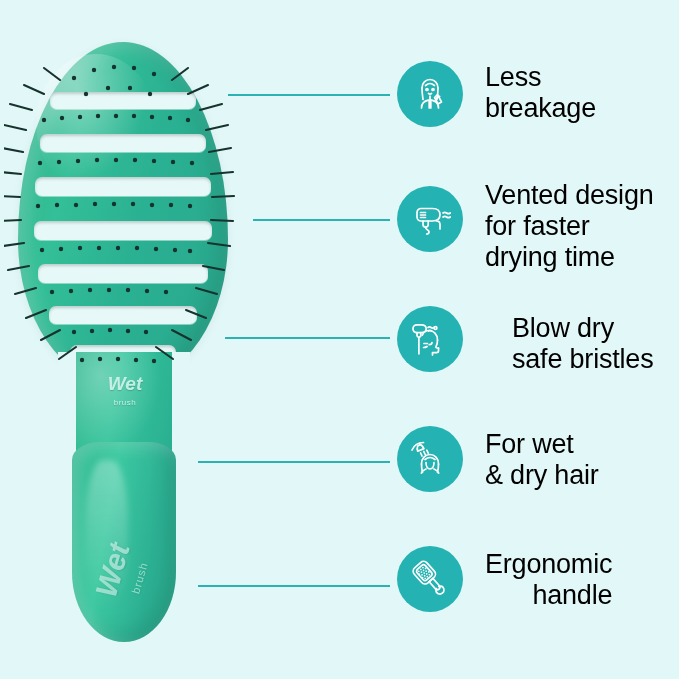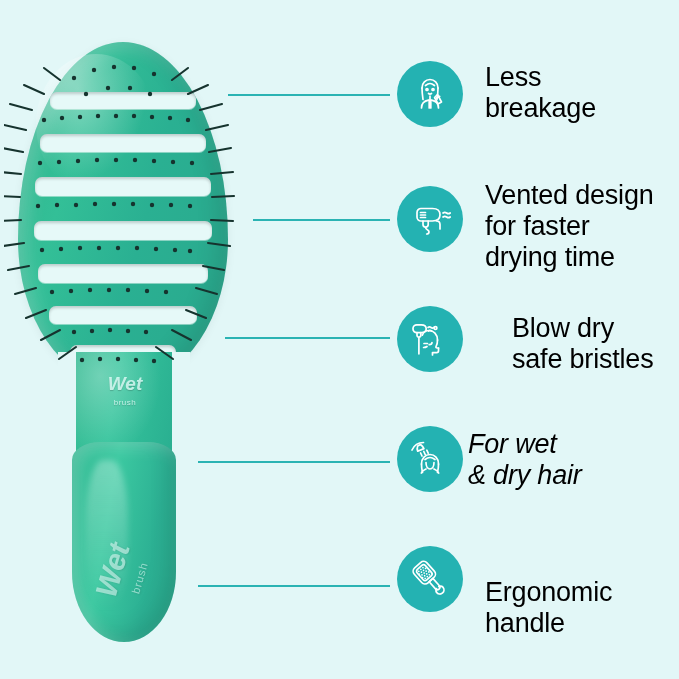--- a/index.html
+++ b/index.html
@@ -310,21 +310,21 @@
         <path d="M13.5 8.5c1.5 1 2.7 2.4 3.4 4.1l-6.2 2.6c-.7-1.8-.7-3.6 0-5.2z"></path>
         <path d="M16.8 15.5l1.4 3M19.8 14.2l1.4 3M13.6 17l1.4 3"></path>
         <path d="M14.5 28c0-5.6 3.8-9.5 8.5-9.5s8.5 3.9 8.5 9.5"></path>
         <path d="M14.5 28c0 4 .5 6.5 1 8.5M31.5 28c0 4-.5 6.5-1 8.5"></path>
         <path d="M18 23.5c2-1.5 3.5-2 5-2s3 .5 5 2"></path>
         <path d="M19 26.5c0 4 1.8 6.5 4 6.5s4-2.5 4-6.5"></path>
         <path d="M19 33c-2.5 1-4 2.2-4.7 4M27 33c2.5 1 4 2.2 4.7 4"></path>
       </g>
     </svg>
   </div>
-  <div class="flabel" style="left:468px;top:429px;font-style:italic;">For wet
+  <div class="flabel" style="left:485px;top:429px;">For wet
 &amp; dry hair</div>
 
   <div class="line" style="left:198px;top:585px;width:192px;"></div>
   <div class="badge" style="left:397px;top:546px;">
     <svg width="46" height="46" viewBox="0 0 46 46">
       <g fill="none" stroke="#ffffff" stroke-width="1.7" stroke-linecap="round" stroke-linejoin="round">
         <g transform="rotate(-42 23 23)">
           <rect x="14.5" y="4.5" width="17" height="20" rx="4.5"></rect>
           <rect x="17.5" y="7.5" width="11" height="14" rx="2.5"></rect>
           <path d="M20.5 24.5h5v9.5a2.5 2.5 0 0 1-5 0z"></path>
@@ -345,16 +345,16 @@
             <circle cx="21.2" cy="17" r=".85"></circle>
             <circle cx="24" cy="17" r=".85"></circle>
             <circle cx="26.8" cy="17" r=".85"></circle>
           <circle cx="19.8" cy="19.4" r=".85"></circle>
             <circle cx="22.6" cy="19.4" r=".85"></circle>
             <circle cx="25.4" cy="19.4" r=".85"></circle>
         </g>
       </g>
     </svg>
   </div>
-  <div class="flabel" style="left:485px;top:577px;">Ergonomic
+  <div class="flabel" style="left:485px;top:549px;text-align:right;">Ergonomic
 handle</div>
 
 </div>
 
 </body></html>

